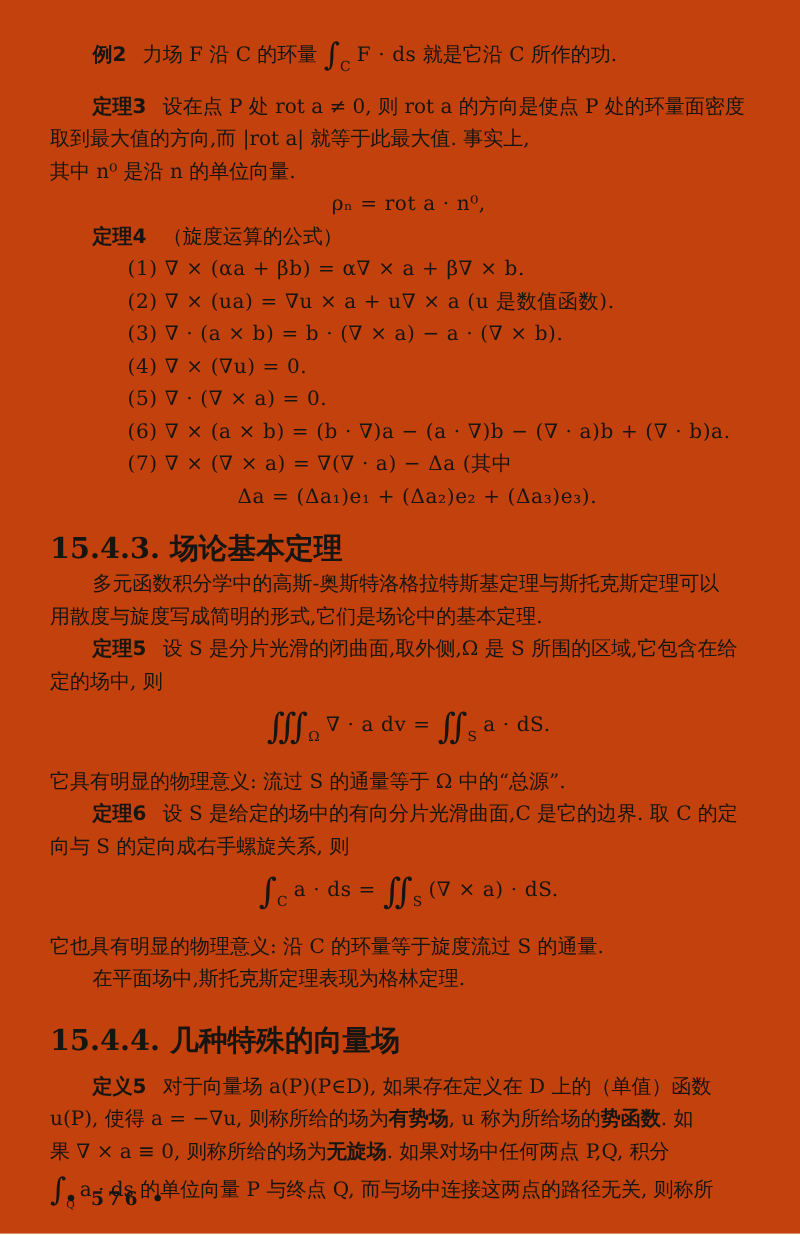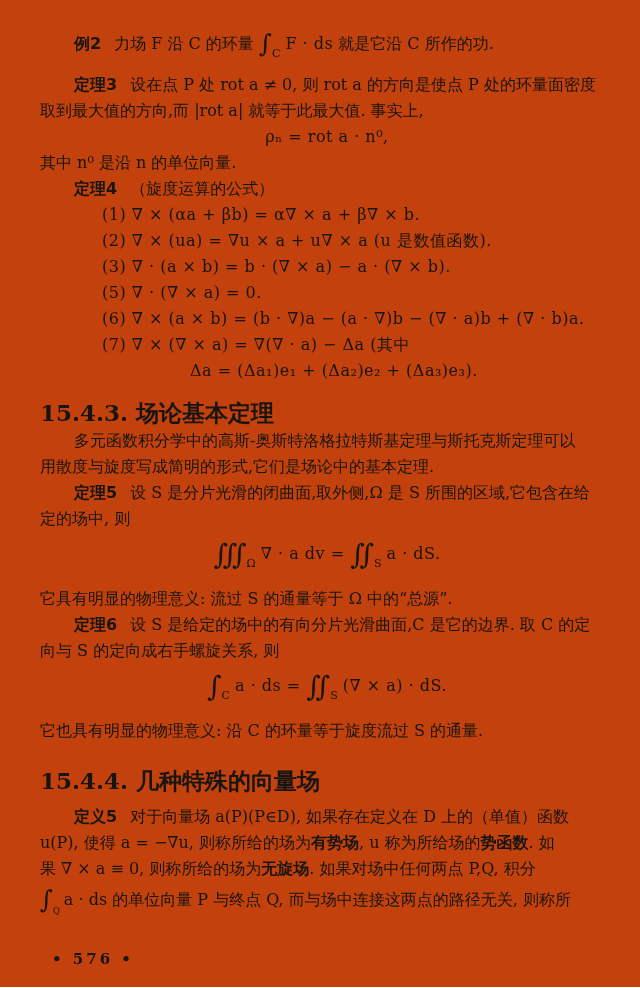--- a/index.html
+++ b/index.html
@@ -49,35 +49,36 @@
     <span>就是它沿 C 所作的功.</span>
   </div>
 
   <div class="line ind">
     <span class="lbl">定理3</span><span>设在点 P 处 rot a ≠ 0, 则 rot a 的方向是使点 P 处的环量面密度</span>
   </div>
   <div class="line">
     <span>取到最大值的方向,而 |rot a| 就等于此最大值. 事实上,</span>
   </div>
 
+  <div class="line">
+    <span>其中 n⁰ 是沿 n 的单位向量.</span>
+  </div>
+
   <div class="line center mathline">
     <span>ρₙ = rot a · n⁰,</span>
-  </div>
-
-  <div class="line">
-    <span>其中 n⁰ 是沿 n 的单位向量.</span>
   </div>
 
   <div class="line ind">
     <span class="lbl">定理4</span><span>（旋度运算的公式）</span>
   </div>
 
   <div class="line fnum mathline"><span>(1) ∇ × (αa + βb) = α∇ × a + β∇ × b.</span></div>
   <div class="line fnum mathline"><span>(2) ∇ × (ua) = ∇u × a + u∇ × a (u 是数值函数).</span></div>
   <div class="line fnum mathline"><span>(3) ∇ · (a × b) = b · (∇ × a) − a · (∇ × b).</span></div>
+  <div class="line fnum mathline"><span>(4) ∇ × (∇u) = 0.</span></div>
   <div class="line fnum mathline"><span>(5) ∇ · (∇ × a) = 0.</span></div>
   <div class="line fnum mathline"><span>(6) ∇ × (a × b) = (b · ∇)a − (a · ∇)b − (∇ · a)b + (∇ · b)a.</span></div>
   <div class="line fnum mathline"><span>(7) ∇ × (∇ × a) = ∇(∇ · a) − Δa (其中</span></div>
   <div class="line dalign mathline"><span>Δa = (Δa₁)e₁ + (Δa₂)e₂ + (Δa₃)e₃).</span></div>
 
   <div class="h2" id="sec543">
     <span>15.4.3. 场论基本定理</span>
   </div>
 
   <div class="line ind"><span>多元函数积分学中的高斯-奥斯特洛格拉特斯基定理与斯托克斯定理可以</span></div>
@@ -97,20 +98,21 @@
   <div class="line ind">
     <span class="lbl">定理6</span><span>设 S 是给定的场中的有向分片光滑曲面,C 是它的边界. 取 C 的定</span>
   </div>
   <div class="line"><span>向与 S 的定向成右手螺旋关系, 则</span></div>
 
   <div class="fblock center">
     <span class="hugeint">∫</span><span class="int-sub">C</span><span class="mathline">a · ds = </span><span class="hugeint">∬</span><span class="int-sub">S</span><span class="mathline">(∇ × a) · dS.</span>
   </div>
 
   <div class="line"><span>它也具有明显的物理意义: 沿 C 的环量等于旋度流过 S 的通量.</span></div>
+  <div class="line ind"><span>在平面场中,斯托克斯定理表现为格林定理.</span></div>
 
   <div class="h2" id="sec544">
     <span>15.4.4. 几种特殊的向量场</span>
   </div>
 
   <div class="line ind">
     <span class="lbl">定义5</span><span>对于向量场 a(P)(P∈D), 如果存在定义在 D 上的（单值）函数</span>
   </div>
   <div class="line">
     <span>u(P), 使得 a = −∇u, 则称所给的场为</span><span class="bold-term">有势场</span><span>, u 称为所给场的</span><span class="bold-term">势函数</span><span>. 如</span>

